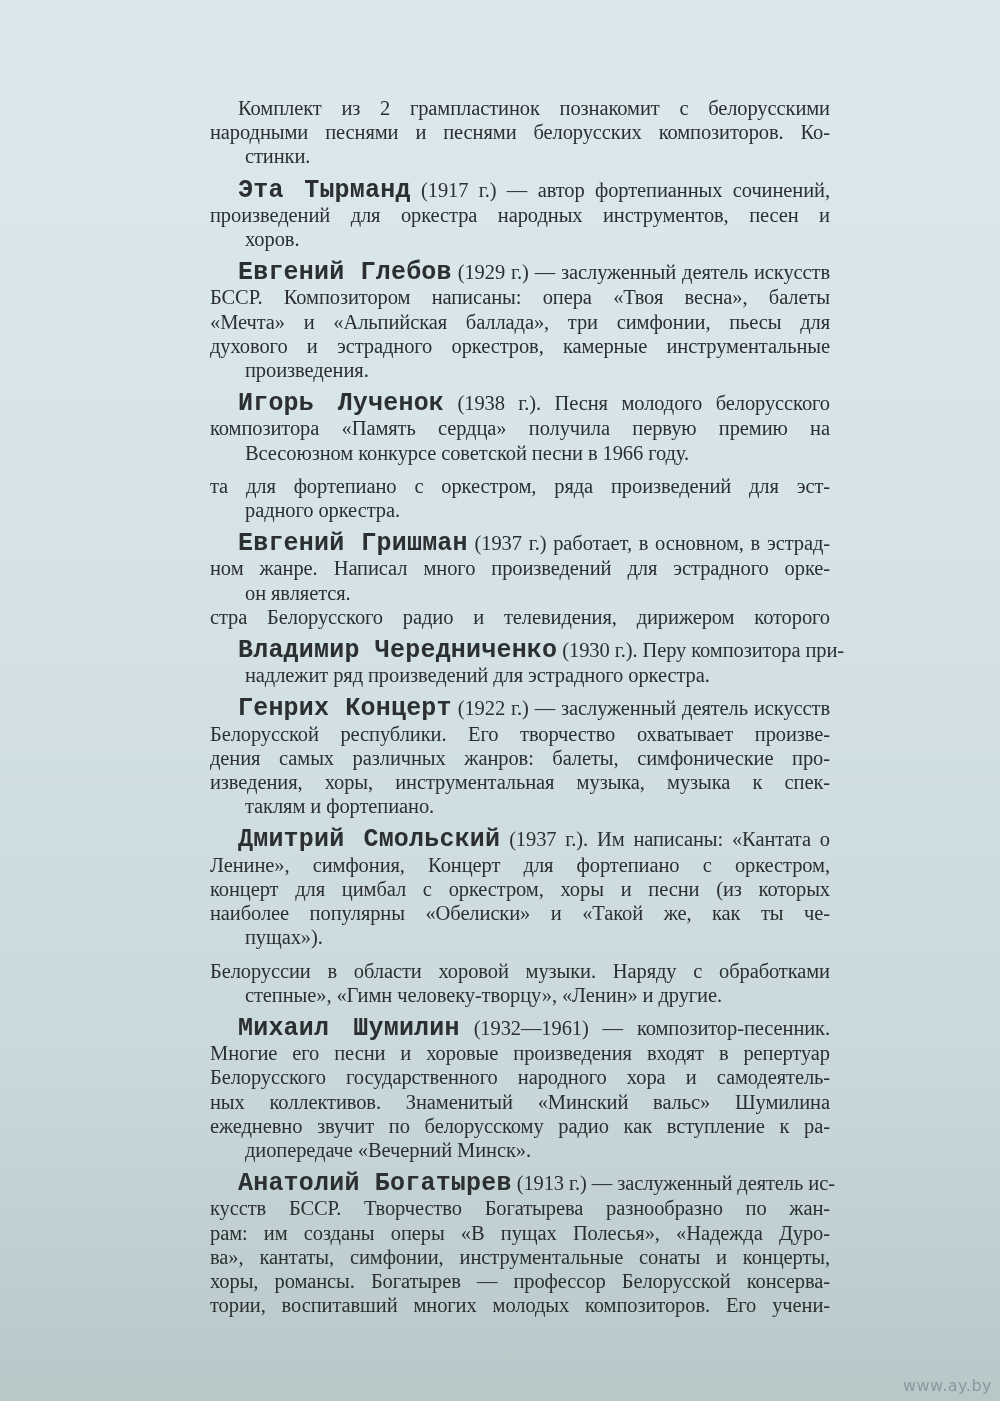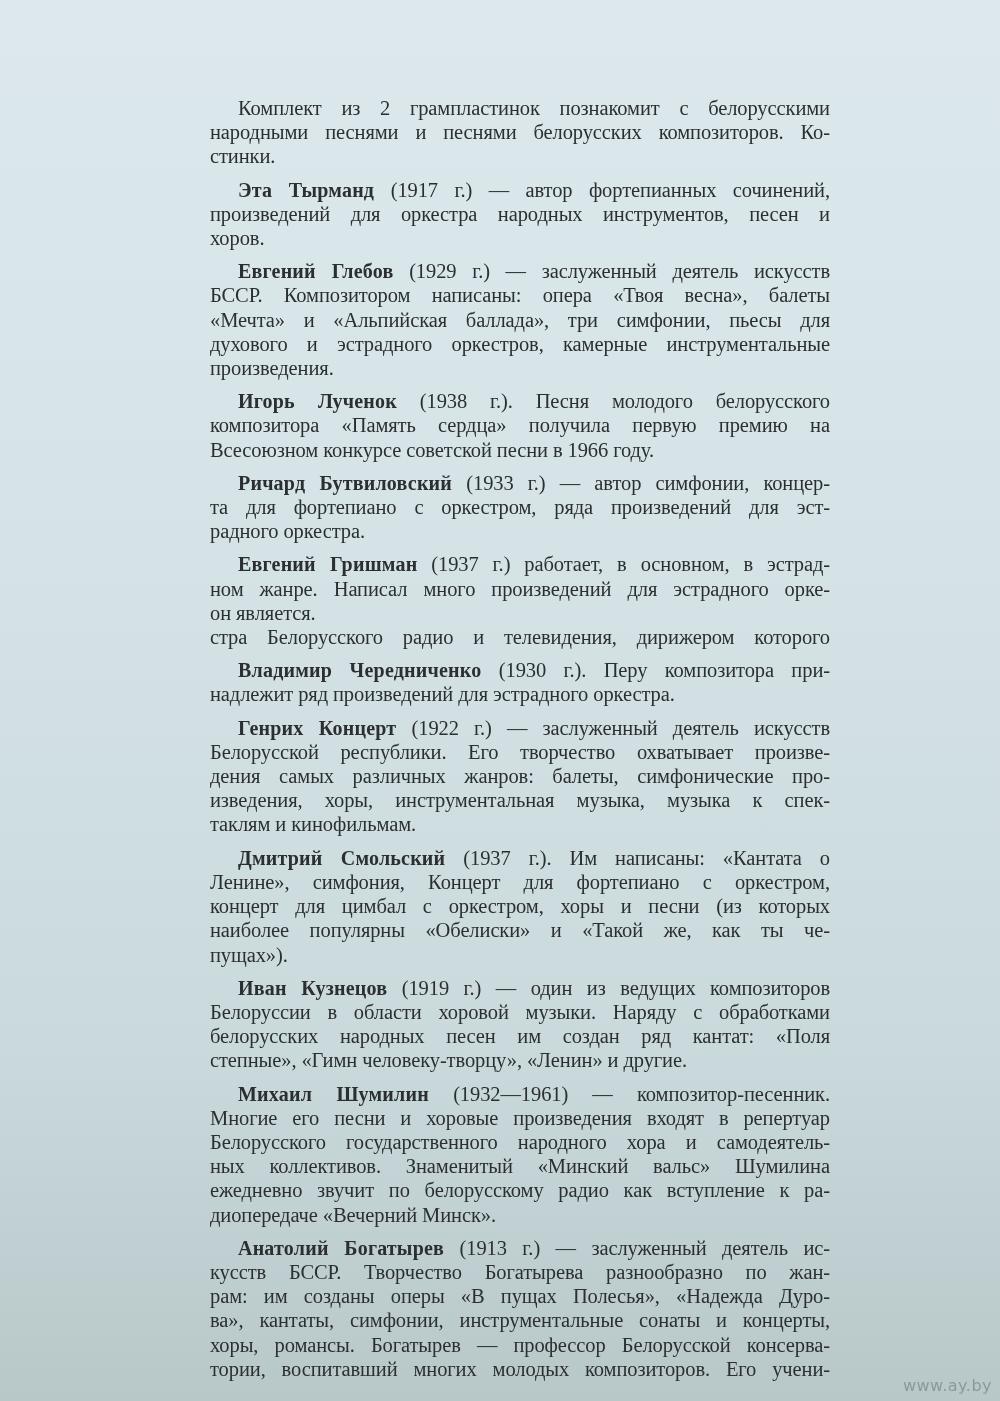--- a/index.html
+++ b/index.html
@@ -10,23 +10,23 @@
     font-family: "Liberation Serif", "DejaVu Serif", serif;
     color: #2b2f31;
   }
   .page {
     position: absolute; left: 210px; top: 96px; width: 620px;
     font-size: 20.5px; line-height: 24.2px;
     letter-spacing: -0.1px;
   }
   .para { margin: 0 0 9px 0; text-indent: 28px; text-align: justify; text-align-last: left; }
   .para .line { display: block; white-space: nowrap; text-align: justify; text-align-last: justify; }
-  .para .line.last { text-align-last: left; }
+  .para .line.last { text-align-last: left; margin-left: 35px; }
   .para .line.first { padding-left: 28px; }
-  .name { font-family: Liberation Serif, serif; font-weight: bold; font-size: 20px; letter-spacing: 0.2px; margin-top: 40px; }
+  .name { font-family: Liberation Mono, monospace; font-weight: bold; font-size: 25px; letter-spacing: 0.2px; margin-top: 40px; }
   .watermark {
     position: absolute; right: 8px; bottom: 6px;
     font-family: "DejaVu Sans", sans-serif; font-size: 16px; color: #8a9a9c; letter-spacing: 0.5px;
   }
 </style>
 </head>
 <body>
 
 <div class="page">
 
@@ -50,21 +50,20 @@
     <span class="line last">произведения.</span>
   </div>
 
   <div class="para" style="text-indent:0">
     <span class="line first"><span class="name">Игорь Лученок</span><span> (1938 г.). Песня молодого белорусского</span></span>
     <span class="line">композитора «Память сердца» получила первую премию на</span>
     <span class="line last">Всесоюзном конкурсе советской песни в 1966 году.</span>
   </div>
 
   <div class="para" style="text-indent:0">
-    <span class="line first"><span class="name">Ричард Бутвиловский</span><span> (1933 г.) — автор симфонии, концер-</span></span>
     <span class="line">та для фортепиано с оркестром, ряда произведений для эст-</span>
     <span class="line last">радного оркестра.</span>
   </div>
 
   <div class="para" style="text-indent:0">
     <span class="line first"><span class="name">Евгений Гришман</span><span> (1937 г.) работает, в основном, в эстрад-</span></span>
     <span class="line">ном жанре. Написал много произведений для эстрадного орке-</span>
     <span class="line last">он является.</span>
     <span class="line">стра Белорусского радио и телевидения, дирижером которого</span>
   </div>
@@ -72,35 +71,33 @@
   <div class="para" style="text-indent:0">
     <span class="line first"><span class="name">Владимир Чередниченко</span><span> (1930 г.). Перу композитора при-</span></span>
     <span class="line last">надлежит ряд произведений для эстрадного оркестра.</span>
   </div>
 
   <div class="para" style="text-indent:0">
     <span class="line first"><span class="name">Генрих Концерт</span><span> (1922 г.) — заслуженный деятель искусств</span></span>
     <span class="line">Белорусской республики. Его творчество охватывает произве-</span>
     <span class="line">дения самых различных жанров: балеты, симфонические про-</span>
     <span class="line">изведения, хоры, инструментальная музыка, музыка к спек-</span>
-    <span class="line last">таклям и кинофильмам.</span>
+    <span class="line last">таклям и фортепиано.</span>
   </div>
 
   <div class="para" style="text-indent:0">
     <span class="line first"><span class="name">Дмитрий Смольский</span><span> (1937 г.). Им написаны: «Кантата о</span></span>
     <span class="line">Ленине», симфония, Концерт для фортепиано с оркестром,</span>
     <span class="line">концерт для цимбал с оркестром, хоры и песни (из которых</span>
     <span class="line">наиболее популярны «Обелиски» и «Такой же, как ты че-</span>
     <span class="line last">пущах»).</span>
   </div>
 
   <div class="para" style="text-indent:0">
-    <span class="line first"><span class="name">Иван Кузнецов</span><span> (1919 г.) — один из ведущих композиторов</span></span>
     <span class="line">Белоруссии в области хоровой музыки. Наряду с обработками</span>
-    <span class="line">белорусских народных песен им создан ряд кантат: «Поля</span>
     <span class="line last">степные», «Гимн человеку-творцу», «Ленин» и другие.</span>
   </div>
 
   <div class="para" style="text-indent:0">
     <span class="line first"><span class="name">Михаил Шумилин</span><span> (1932—1961) — композитор-песенник.</span></span>
     <span class="line">Многие его песни и хоровые произведения входят в репертуар</span>
     <span class="line">Белорусского государственного народного хора и самодеятель-</span>
     <span class="line">ных коллективов. Знаменитый «Минский вальс» Шумилина</span>
     <span class="line">ежедневно звучит по белорусскому радио как вступление к ра-</span>
     <span class="line last">диопередаче «Вечерний Минск».</span>

